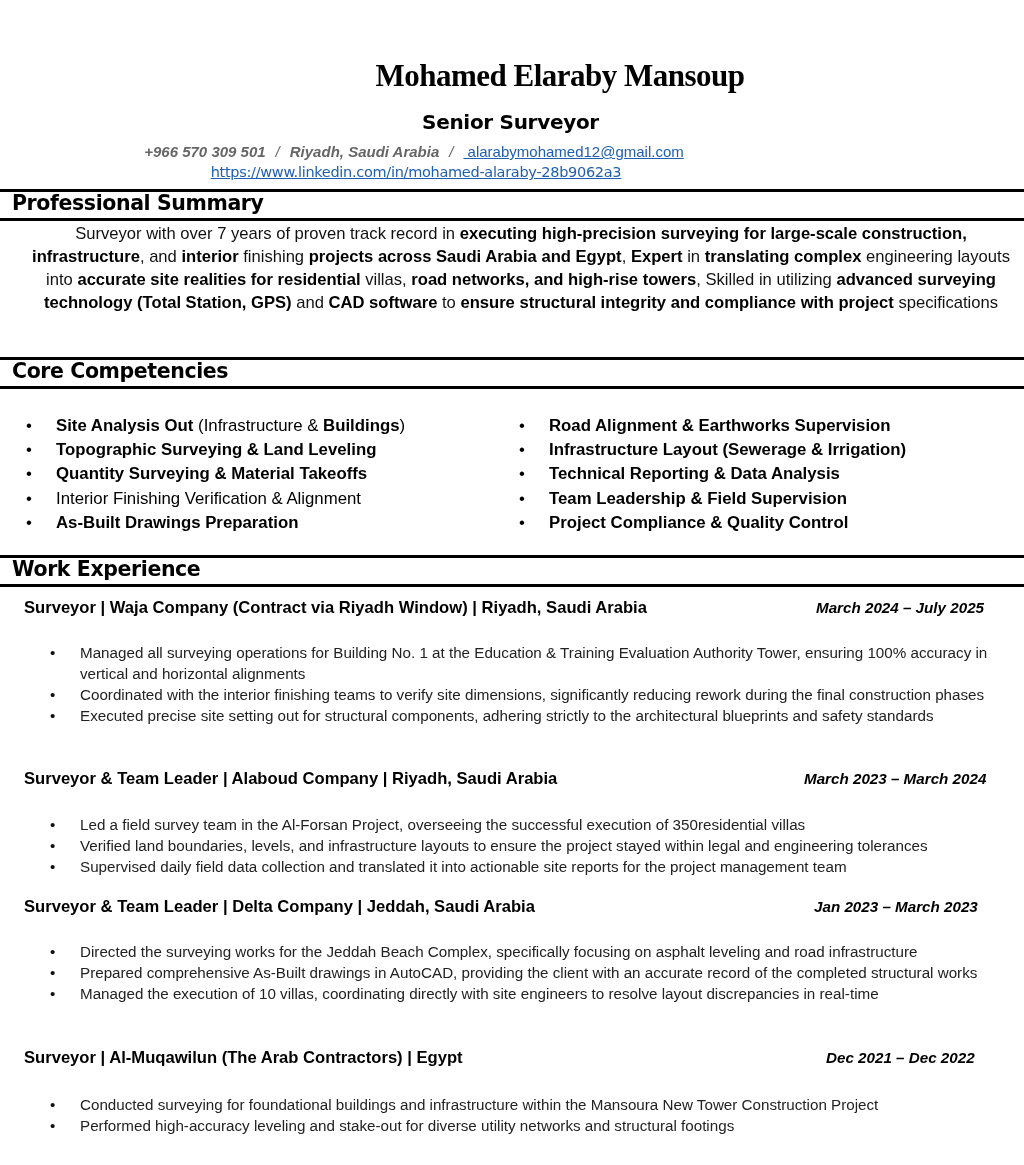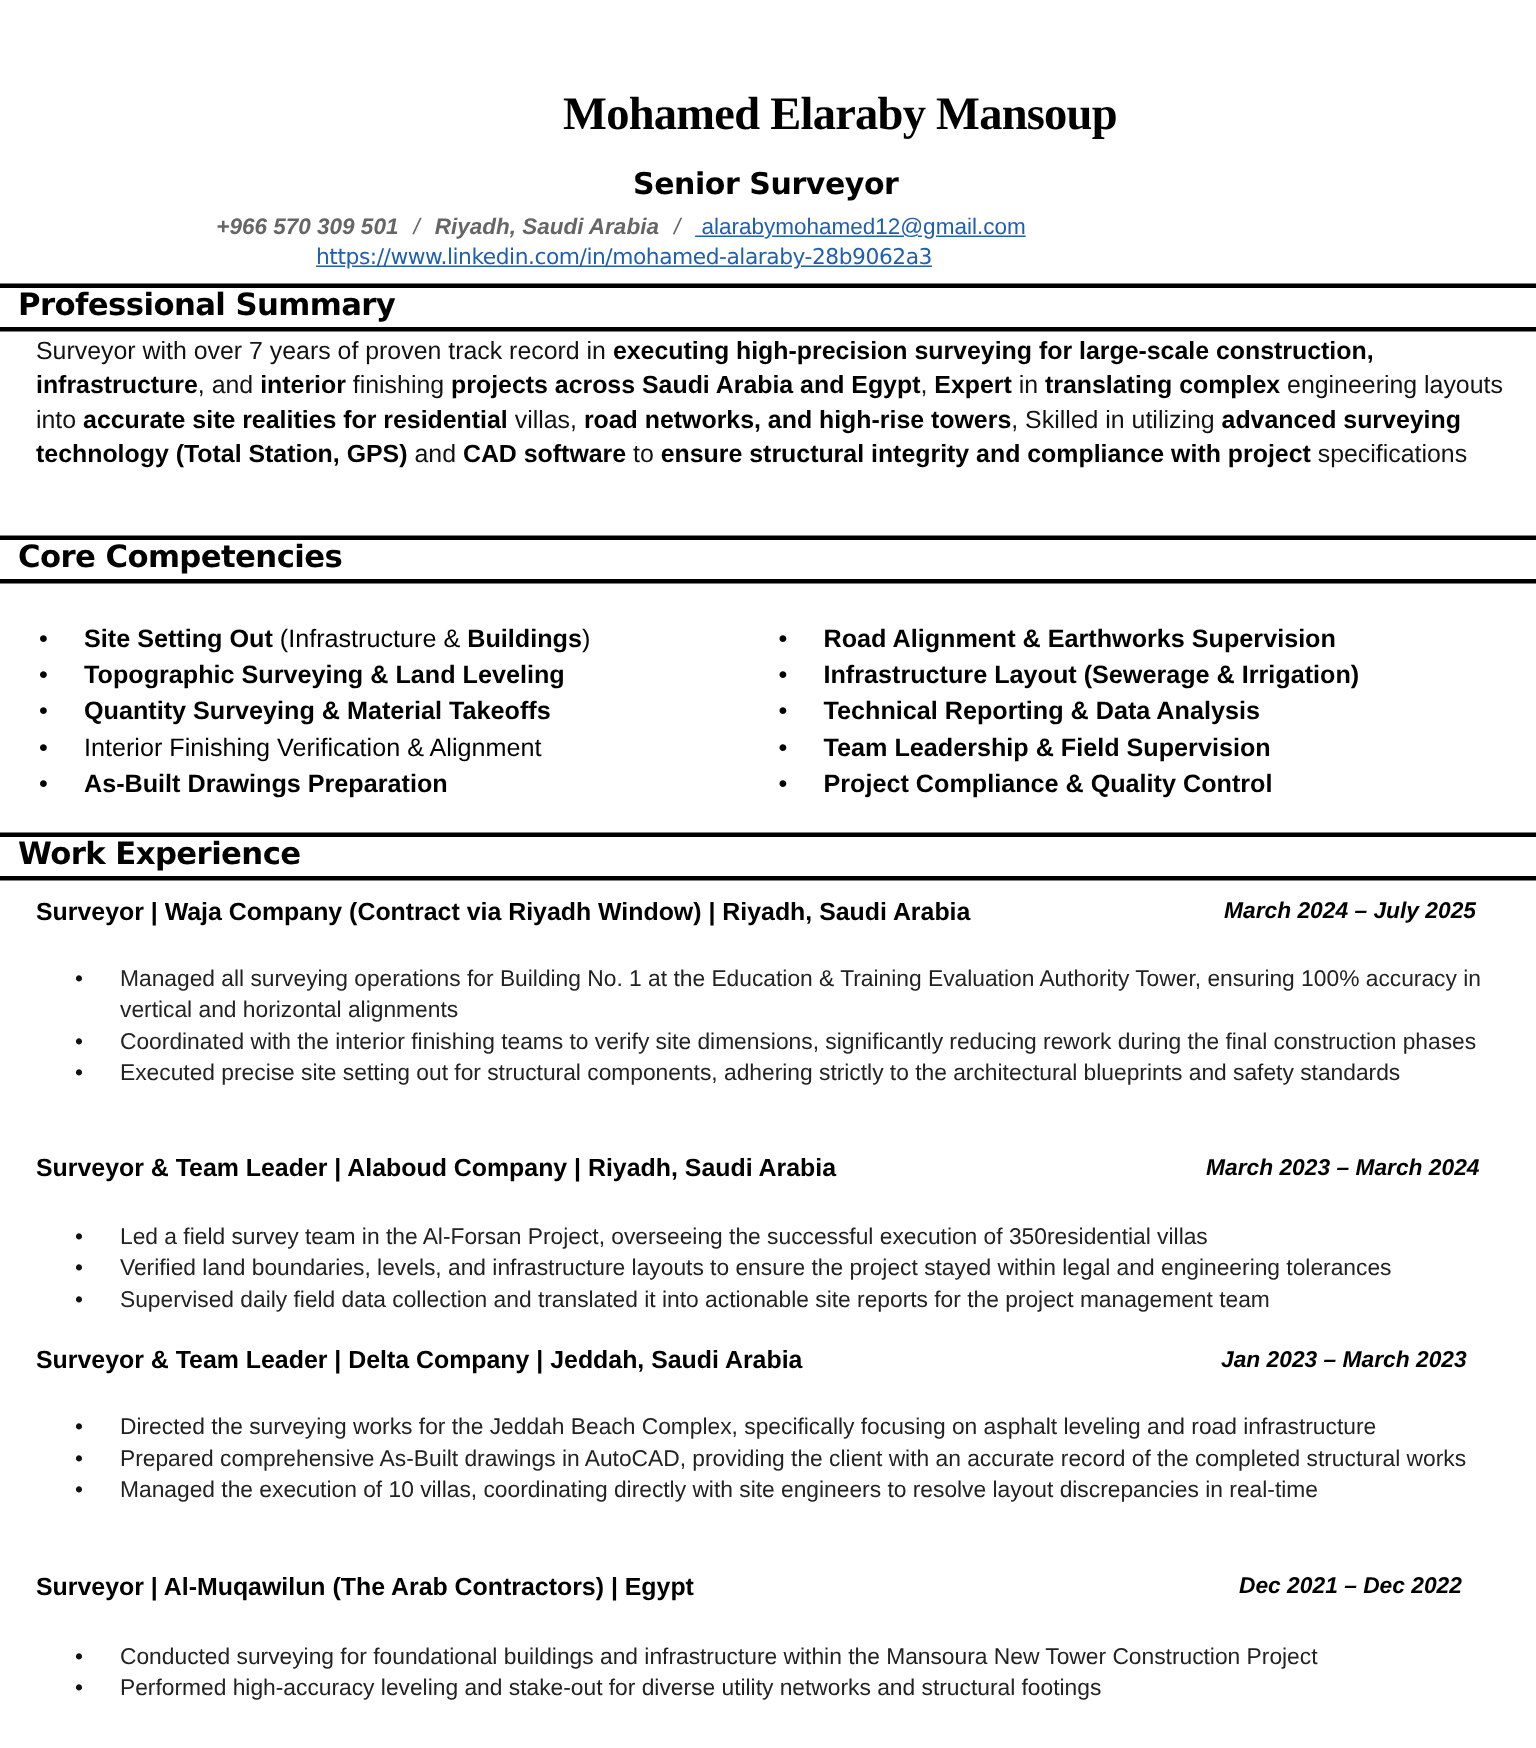--- a/index.html
+++ b/index.html
@@ -5,21 +5,21 @@
   html, body { margin: 0; padding: 0; background: #ffffff; }
   body { width: 1024px; height: 1165px; overflow: hidden; position: relative; color: #111; font-family: "Liberation Sans", sans-serif; }
   .name { position: absolute; left: 0; width: 1024px; top: 58px; text-align: center; font-family: Liberation Serif, serif; font-weight: bold; font-size: 31px; letter-spacing: -0.5px; color: #000; margin-left: 48px; }
   .role { position: absolute; left: 0; width: 1021px; top: 110px; text-align: center; font-family: "DejaVu Sans", sans-serif; font-weight: bold; font-size: 20px; letter-spacing: -0.3px; color: #000; }
   .contact { position: absolute; left: 0; width: 828px; top: 143px; text-align: center; font-size: 15px; color: #666; font-style: italic; font-weight: bold; }
   .contact .sep { padding: 0 10px; font-weight: normal; }
   .contact a, .linkedin a { color: #1f5fb0; text-decoration: underline; font-style: normal; font-weight: normal; }
   .linkedin { position: absolute; left: 0; width: 832px; top: 164px; text-align: center; font-family: "DejaVu Sans", sans-serif; font-size: 14.5px; letter-spacing: -0.3px; }
   .section-head { position: absolute; left: 0; width: 1024px; border-top: 3px solid #000; border-bottom: 3px solid #000; height: 26px; }
   .section-head span { position: absolute; left: 12px; top: -1px; font-family: "DejaVu Sans", sans-serif; font-weight: bold; font-size: 20.5px; letter-spacing: -0.4px; color: #000; }
-  .summary { position: absolute; left: 24px; top: 222px; width: 994px; font-size: 16.6px; line-height: 23px; color: #111; }
+  .summary { position: absolute; left: 24px; top: 222px; width: 994px; font-size: 16.6px; line-height: 23px; color: #111; text-align: center; }
   .summary b { color: #000; }
   .comp { position: absolute; top: 414px; font-size: 16.8px; line-height: 24.2px; color: #000; }
   .comp ul { list-style: none; margin: 0; padding: 0; }
   .comp li { position: relative; padding-left: 30px; white-space: nowrap; }
   .comp li::before { content: "•"; position: absolute; left: 0; font-weight: normal; }
   .comp .n { font-weight: normal; }
   .comp.left { left: 26px; }
   .comp.right { left: 519px; }
   .job { position: absolute; left: 24px; width: 1000px; }
   .job-title { font-weight: bold; font-size: 16.6px; color: #000; white-space: nowrap; }
@@ -43,21 +43,21 @@
 <div class="section-head" style="top:189px;">
   <span>Professional Summary</span>
 </div>
 <div class="summary" id="summary"><span>Surveyor with over 7 years of proven track record in </span><b>executing high-precision surveying for large-scale construction, infrastructure</b><span>, and </span><b>interior</b><span> finishing </span><b>projects across Saudi Arabia and Egypt</b><span>, </span><b>Expert</b><span> in </span><b>translating complex</b><span> engineering layouts into </span><b>accurate site realities for residential</b><span> villas, </span><b>road networks, and high-rise towers</b><span>, Skilled in utilizing </span><b>advanced surveying technology (Total Station, GPS)</b><span> and </span><b>CAD software</b><span> to </span><b>ensure structural integrity and compliance with project</b><span> specifications</span></div>
 
 <div class="section-head" style="top:357px;">
   <span>Core Competencies</span>
 </div>
 <div class="comp left">
   <ul>
-    <li><b>Site Setting Out</b><span class="n"> (Infrastructure &amp; </span><b>Buildings</b><span class="n">)</span></li>
+    <li><b>Site Analysis Out</b><span class="n"> (Infrastructure &amp; </span><b>Buildings</b><span class="n">)</span></li>
     <li style="font-weight:bold">Topographic Surveying &amp; Land Leveling</li>
     <li style="font-weight:bold">Quantity Surveying &amp; Material Takeoffs</li>
     <li style="font-weight:normal">Interior Finishing Verification &amp; Alignment</li>
     <li style="font-weight:bold">As-Built Drawings Preparation</li>
   </ul>
 </div>
 <div class="comp right">
   <ul>
     <li style="font-weight:bold">Road Alignment &amp; Earthworks Supervision</li>
     <li style="font-weight:bold">Infrastructure Layout (Sewerage &amp; Irrigation)</li>

